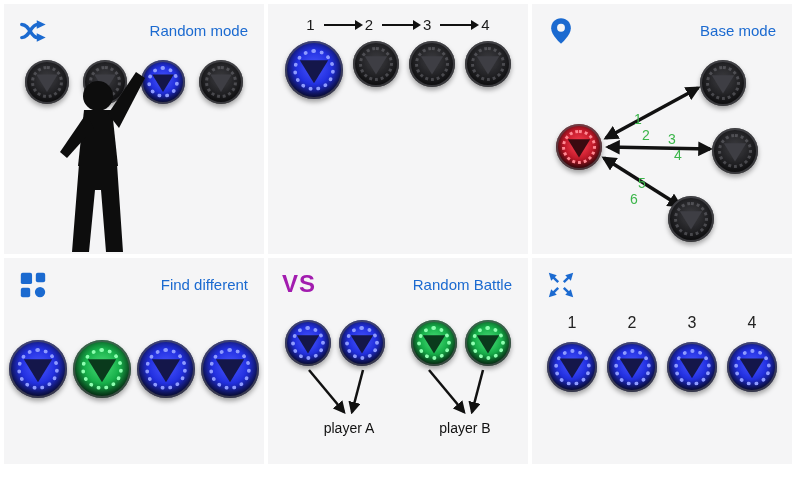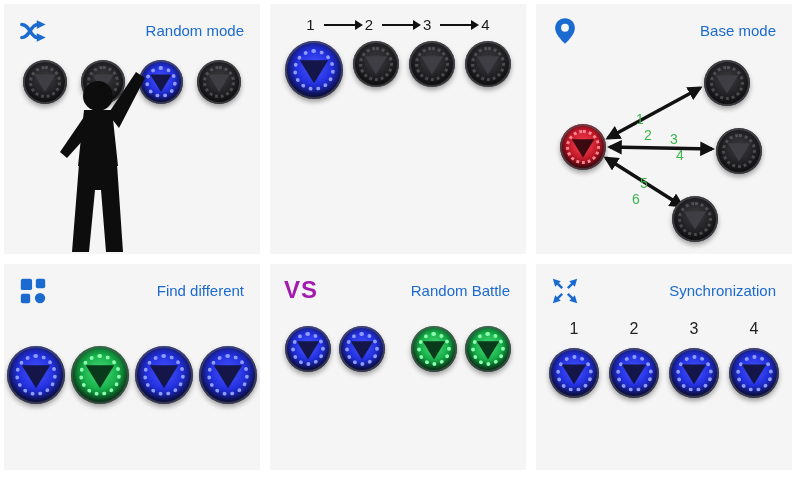--- a/index.html
+++ b/index.html
@@ -1,18 +1,18 @@
 <!DOCTYPE html>
 <html><head>
 <meta charset="utf-8">
 <style>
   *{box-sizing:border-box;margin:0;padding:0}
   html,body{width:796px;height:480px}
   body{background:#fff;font-family:"Liberation Sans",sans-serif;overflow:hidden}
-  .grid{width:796px;height:480px;display:grid;grid-template-columns:repeat(3,1fr);grid-template-rows:250px 206px;gap:10px;padding:4px}
+  .grid{width:796px;height:480px;display:grid;grid-template-columns:repeat(3,1fr);grid-template-rows:250px 206px;gap:4px;padding:4px}
   .panel{background:#f5f5f6;position:relative;overflow:hidden}
   .panel-head{display:flex;justify-content:space-between;align-items:flex-start;padding:12px 16px 0 14px;height:44px}
   .title{color:#1b6ad0;font-size:15px;line-height:30px}
   .icon{width:30px;height:30px;display:inline-flex}
   .icon svg{width:100%;height:100%}
   .vs{color:#a21caf;font-size:24px;font-weight:800;line-height:28px;letter-spacing:1px}
 
   
   .pods{display:flex;align-items:center;justify-content:center}
   .pod{position:relative;width:46px;height:46px;border-radius:50%;flex:none;
@@ -227,41 +227,55 @@
         <div class="pod blue">
           <span class="tri"></span>
         </div>
         <div class="pod green">
           <span class="tri"></span>
         </div>
         <div class="pod green">
           <span class="tri"></span>
         </div>
       </div>
+    <div class="battle-lower">
+      <svg class="battle-svg" viewBox="0 0 256 52">
+        <defs>
+          <marker id="bh" viewBox="0 0 10 10" refX="8" refY="5" markerWidth="5" markerHeight="5" orient="auto">
+            <path d="M0 0 L10 5 L0 10 Z" fill="#111"></path>
+          </marker>
+        </defs>
+        <line x1="41" y1="2" x2="76" y2="44" stroke="#111" stroke-width="2.5" marker-end="url(#bh)"></line>
+        <line x1="95" y1="2" x2="84" y2="44" stroke="#111" stroke-width="2.5" marker-end="url(#bh)"></line>
+        <line x1="161" y1="2" x2="196" y2="44" stroke="#111" stroke-width="2.5" marker-end="url(#bh)"></line>
+        <line x1="215" y1="2" x2="204" y2="44" stroke="#111" stroke-width="2.5" marker-end="url(#bh)"></line>
+      </svg>
+      <span class="player-label a">player A</span>
+      <span class="player-label b">player B</span>
+    </div>
   </section>
 
   <section class="panel panel-sync">
     <div class="panel-head">
       <span class="icon">
         <svg viewBox="0 0 32 32">
           <g stroke="#1b6ad0" stroke-width="2.6">
             <line x1="13" y1="13" x2="7" y2="7"></line>
             <line x1="19" y1="13" x2="25" y2="7"></line>
             <line x1="13" y1="19" x2="7" y2="25"></line>
             <line x1="19" y1="19" x2="25" y2="25"></line>
           </g>
           <g fill="#1b6ad0">
             <polygon points="3,3 11.5,5.5 5.5,11.5"></polygon>
             <polygon points="29,3 26.5,11.5 20.5,5.5"></polygon>
             <polygon points="3,29 5.5,20.5 11.5,26.5"></polygon>
             <polygon points="29,29 20.5,26.5 26.5,20.5"></polygon>
           </g>
         </svg>
       </span>
-      <span class="title">Synchronization</span>
     </div>
     <div class="sync-numbers">
       <span>1</span>
       <span>2</span>
       <span>3</span>
       <span>4</span>
     </div>
     <div class="pods">
         <div class="pod blue">
           <span class="tri"></span>

